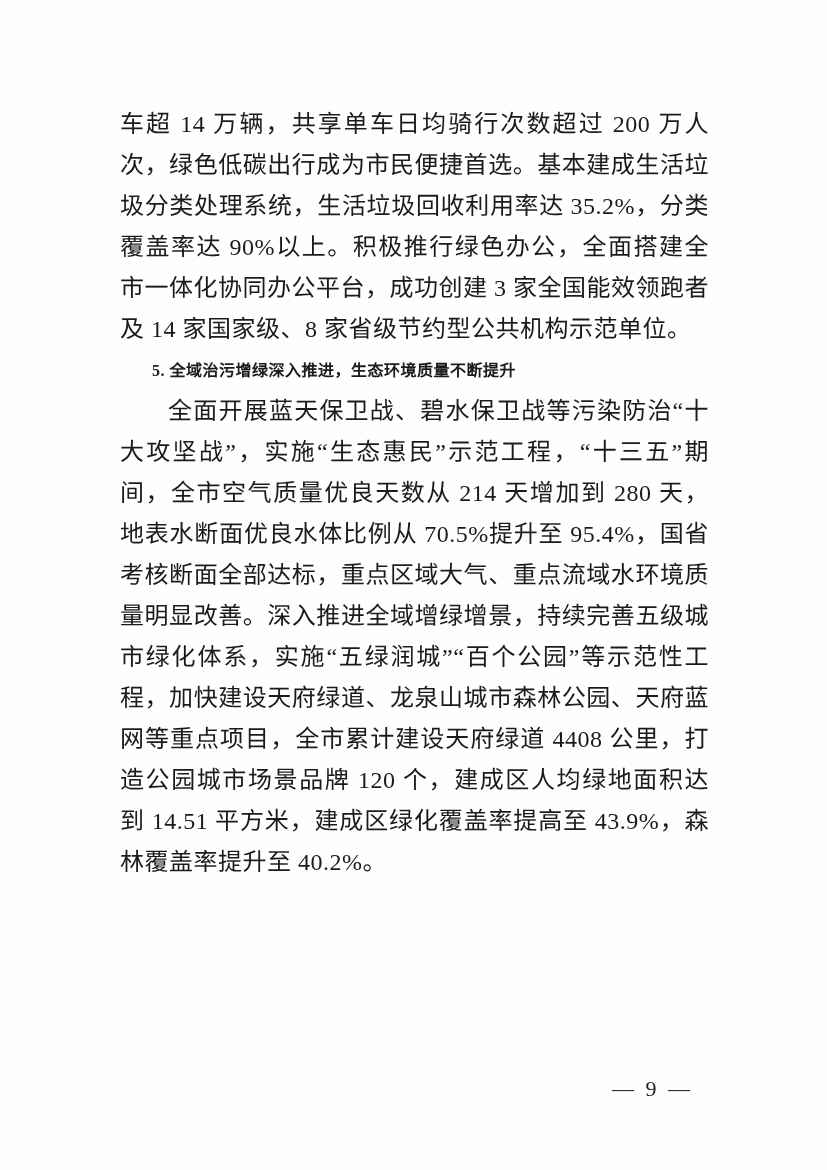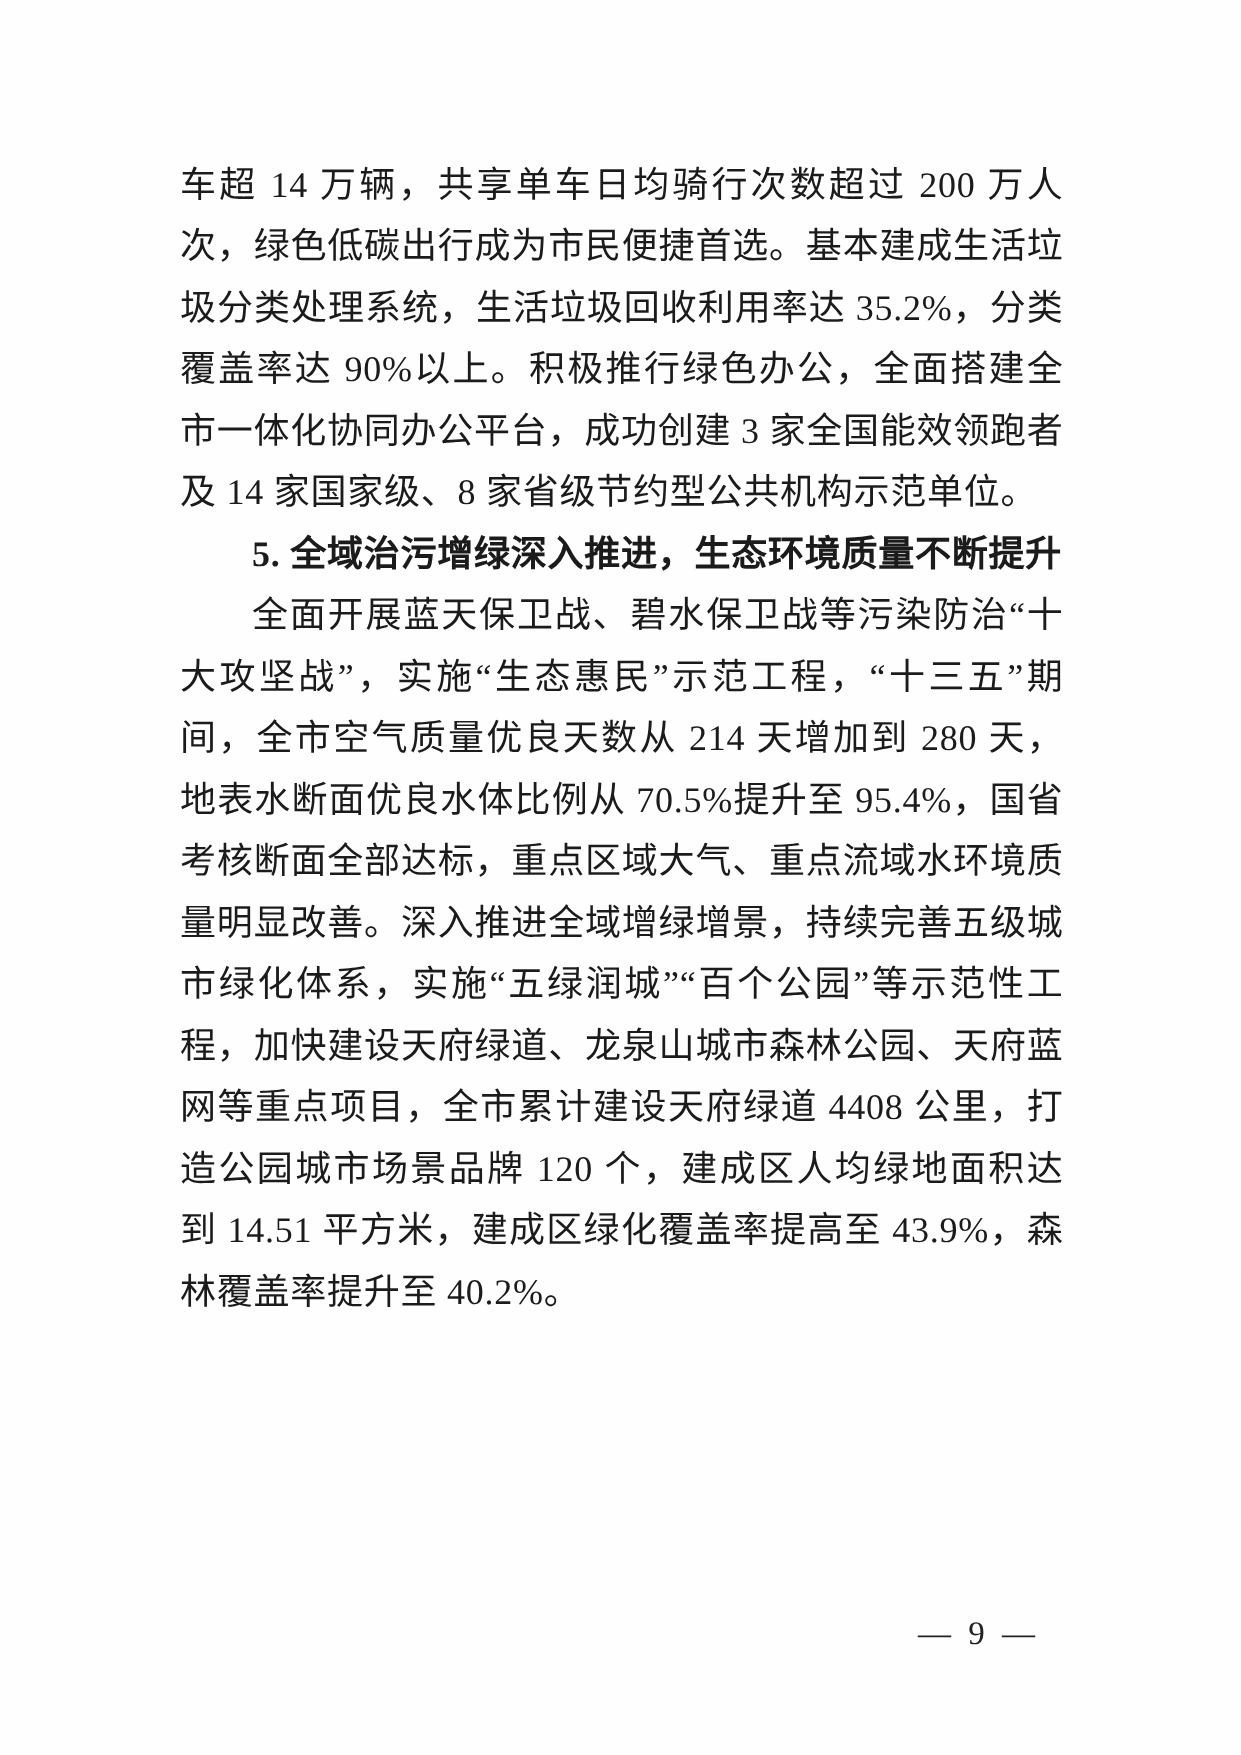--- a/index.html
+++ b/index.html
@@ -28,21 +28,21 @@
     line-height: 41px;
     text-align: justify;
     text-justify: inter-ideograph;
     letter-spacing: 0.5px;
   }
   .para.indent {
     text-indent: 2em;
   }
   .heading {
     margin: 0;
-    font-size: 24px;
+    font-size: 16px;
     line-height: 41px;
     font-weight: 700;
     text-indent: 2em;
     letter-spacing: 0.5px;
   }
   .footer {
     position: absolute;
     left: 612px;
     top: 1076px;
     font-size: 22px;

